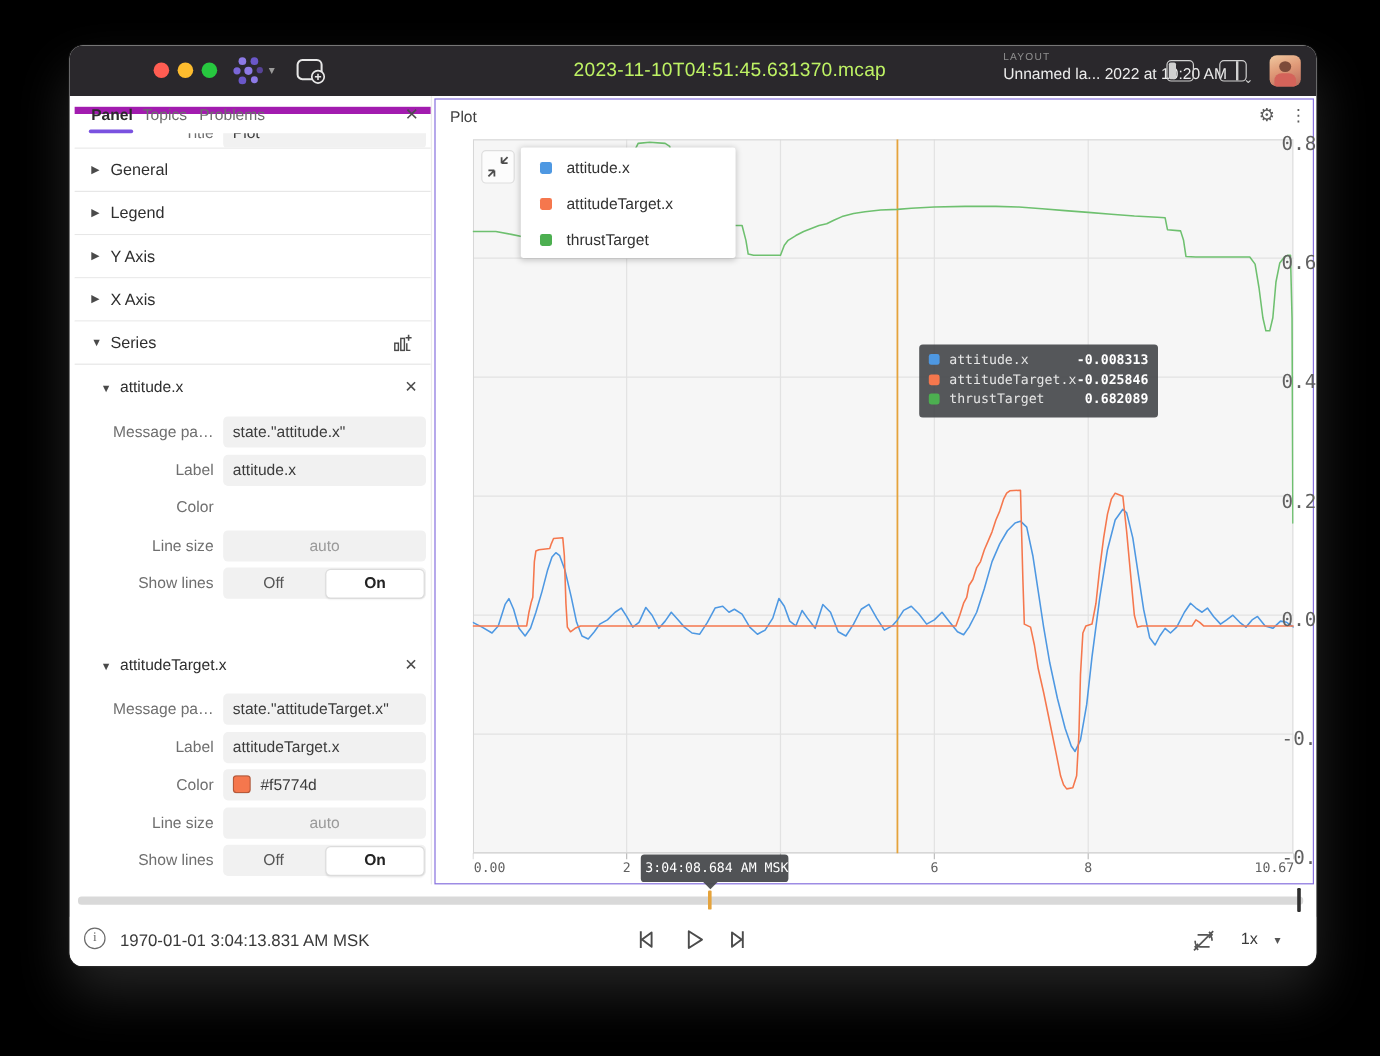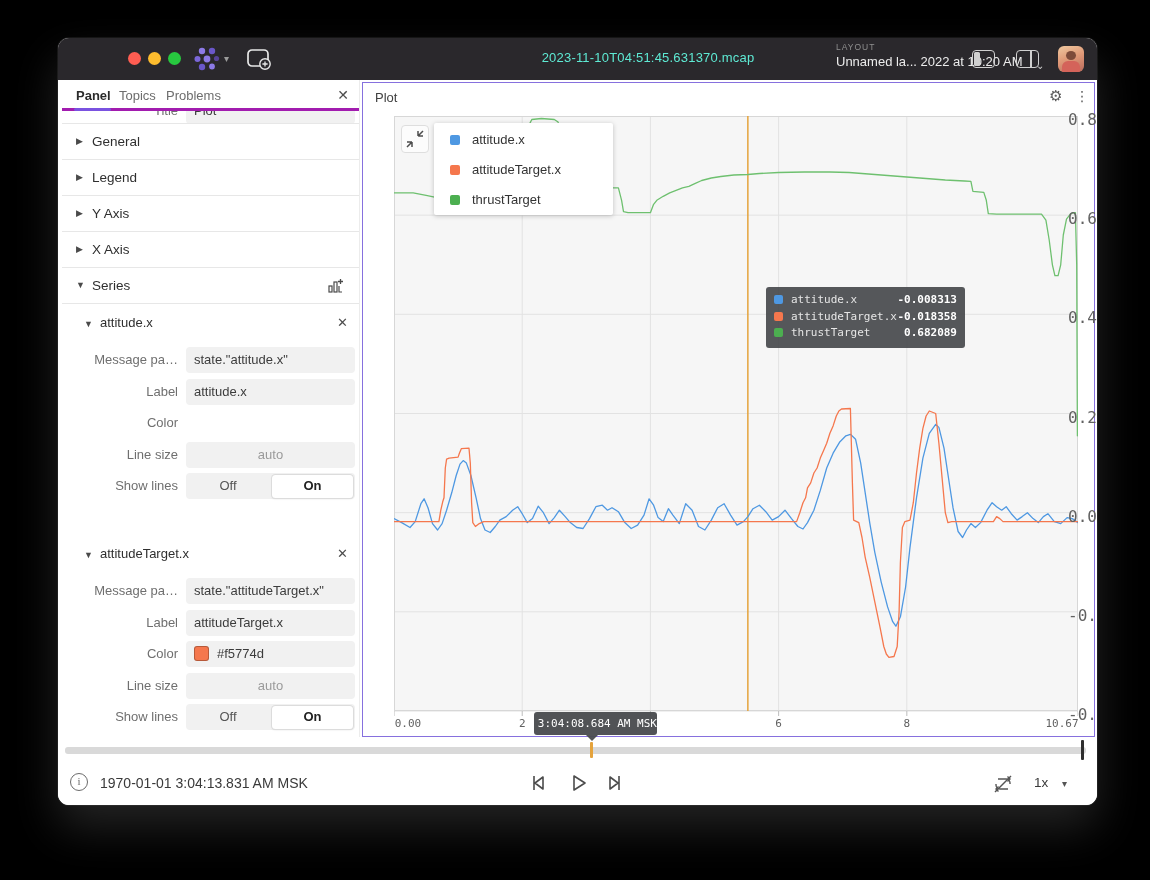--- a/index.html
+++ b/index.html
@@ -7,36 +7,36 @@
   .window { position:absolute; left:58px; top:38px; width:1039px; height:767px; background:#fff; border-radius:11px;
             box-shadow:0 22px 45px rgba(130,130,130,.28), 0 0 0 1px rgba(255,255,255,.07); overflow:hidden; }
 
   
   .titlebar { position:absolute; left:0; top:0; width:100%; height:42px; background:#2a282c; }
   .traffic { position:absolute; top:13.5px; width:13px; height:13px; border-radius:50%; }
   .t-red{ left:70px; background:#ff5d52; } .t-yellow{ left:90px; background:#fdbc2e; } .t-green{ left:110px; background:#27c83f; }
   .logo { position:absolute; left:135px; top:8px; width:28px; height:26px; }
   .tb-chev { position:absolute; left:166px; top:15px; color:#9b9b9b; font-size:10px; }
   .addpanel { position:absolute; left:188px; top:10px; width:26px; height:22px; }
-  .fname { position:absolute; left:420px; top:12px; width:340px; text-align:center; color:#5eead4; font-size:13px; letter-spacing:.2px; }
+  .fname { position:absolute; left:420px; top:12px; width:340px; color:#bef264; font-size:16px; letter-spacing:.2px; }
   .layoutwrap { position:absolute; left:737px; top:4px; cursor:default;margin-left:41px; }
   .layout-eyebrow { font-size:8.5px; letter-spacing:1px; color:#8f8f8f; }
   .layout-name { font-size:13px; color:#ececec; margin-top:2px; }
   .layout-chev { position:absolute; left:200px; top:18px; color:#cfcfcf; font-size:10px; }
   .sb-toggle { position:absolute; top:12px; width:23px; height:18px; border:1.6px solid #d0d0d0; border-radius:4px; }
   .sb-toggle.left-on { left:914px; } .sb-toggle.left-on::before{ content:""; position:absolute; left:1px; top:1px; bottom:1px; width:6px; background:#d0d0d0; border-radius:1.5px; }
   .sb-toggle.right-off { left:958px; } .sb-toggle.right-off::before{ content:""; position:absolute; right:6px; top:0; bottom:0; width:1.6px; background:#d0d0d0; }
   .avatar { position:absolute; left:1000px; top:8px; width:26px; height:26px; border-radius:6px;
             background:linear-gradient(160deg,#f0c9a0 0%,#e09a78 45%,#b96a5c 100%); overflow:hidden; }
   .avatar::before { content:""; position:absolute; left:8px; top:5px; width:10px; height:9px; border-radius:50%; background:#7d4b3a; }
   .avatar::after { content:""; position:absolute; left:4px; top:15px; width:18px; height:12px; border-radius:6px 6px 0 0; background:#d4635a; }
 
   
   .sidebar { position:absolute; left:4px; top:42px; width:298px; height:657px; background:#fff; border-right:1px solid #ececec; overflow:hidden; }
-  .tabbar { position:absolute; left:0; top:0; width:100%; height:31px; border-bottom:3px solid #a21caf; }
+  .tabbar { position:absolute; left:0; top:0; width:100%; height:15px; border-bottom:6px solid #a21caf; }
   .tab { position:absolute; top:8px; font-size:13px; color:#6d6d6d; cursor:pointer; }
   .tab.active { color:#2b2b2b; font-weight:bold; }
   .tab-underline { position:absolute; left:12px; top:28px; width:37px; height:3px; background:#7a52e0; border-radius:2px; }
   .sb-close { position:absolute; right:10px; top:7px; font-size:14px; color:#4d4d4d; cursor:pointer; }
   .clipped-row { position:absolute; left:0; top:31px; width:100%; height:13px; overflow:hidden; border-bottom:1px solid #e7e7e7; }
   .clipped-inner { position:absolute; top:-14px; width:100%; height:27px; }
   .clip-label { position:absolute; right:181px; top:6px; font-size:13px; color:#6f6f6f; }
   .clip-input { position:absolute; left:124px; top:1px; width:169px; height:26px; background:#f1f1f1; border-radius:4px; font-size:13px; color:#3c3c3c; padding:5px 8px; }
   .section { position:absolute; left:0; width:100%; height:36px; border-bottom:1px solid #e7e7e7; background:#fff; cursor:pointer; }
   .section .car { position:absolute; left:14px; top:12px; font-size:9px; color:#4a4a4a; }
@@ -302,21 +302,21 @@
 
     <div class="hovertip">
       <div class="hrow">
         <span class="sw" style="background: rgb(78, 152, 226);"></span>
         <span class="nm">attitude.x</span>
         <span class="vl">-0.008313</span>
         </div>
       <div class="hrow">
         <span class="sw" style="background: rgb(245, 119, 77);"></span>
         <span class="nm">attitudeTarget.x</span>
-        <span class="vl">-0.018358</span>
+        <span class="vl">-0.025846</span>
         </div>
       <div class="hrow">
         <span class="sw" style="background: rgb(76, 175, 80);"></span>
         <span class="nm">thrustTarget</span>
         <span class="vl">0.682089</span>
         </div>
     </div>
 
     <div class="timetip">3:04:08.684 AM MSK</div>
   </section>

